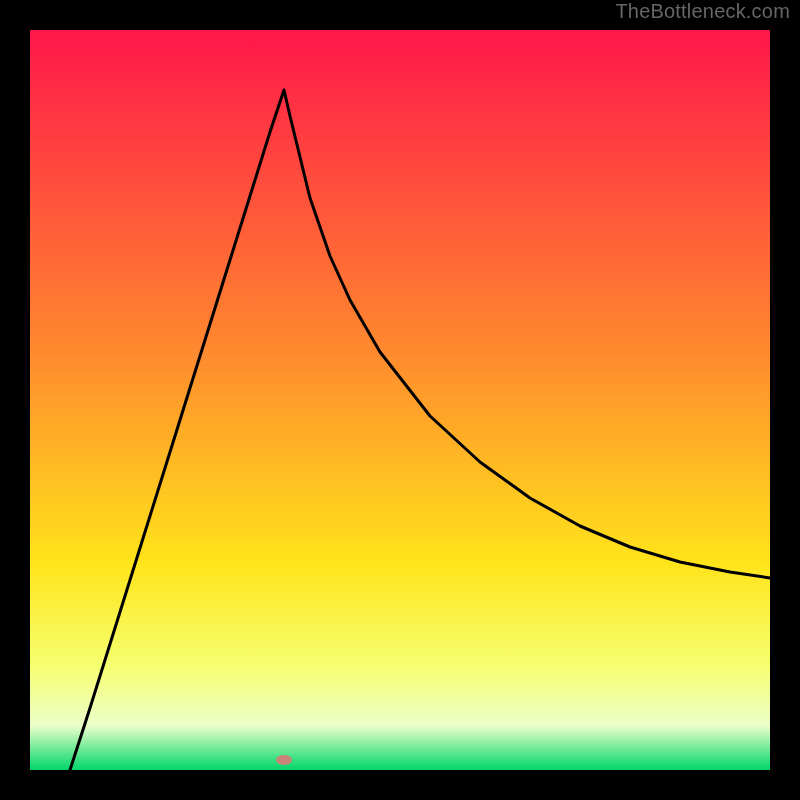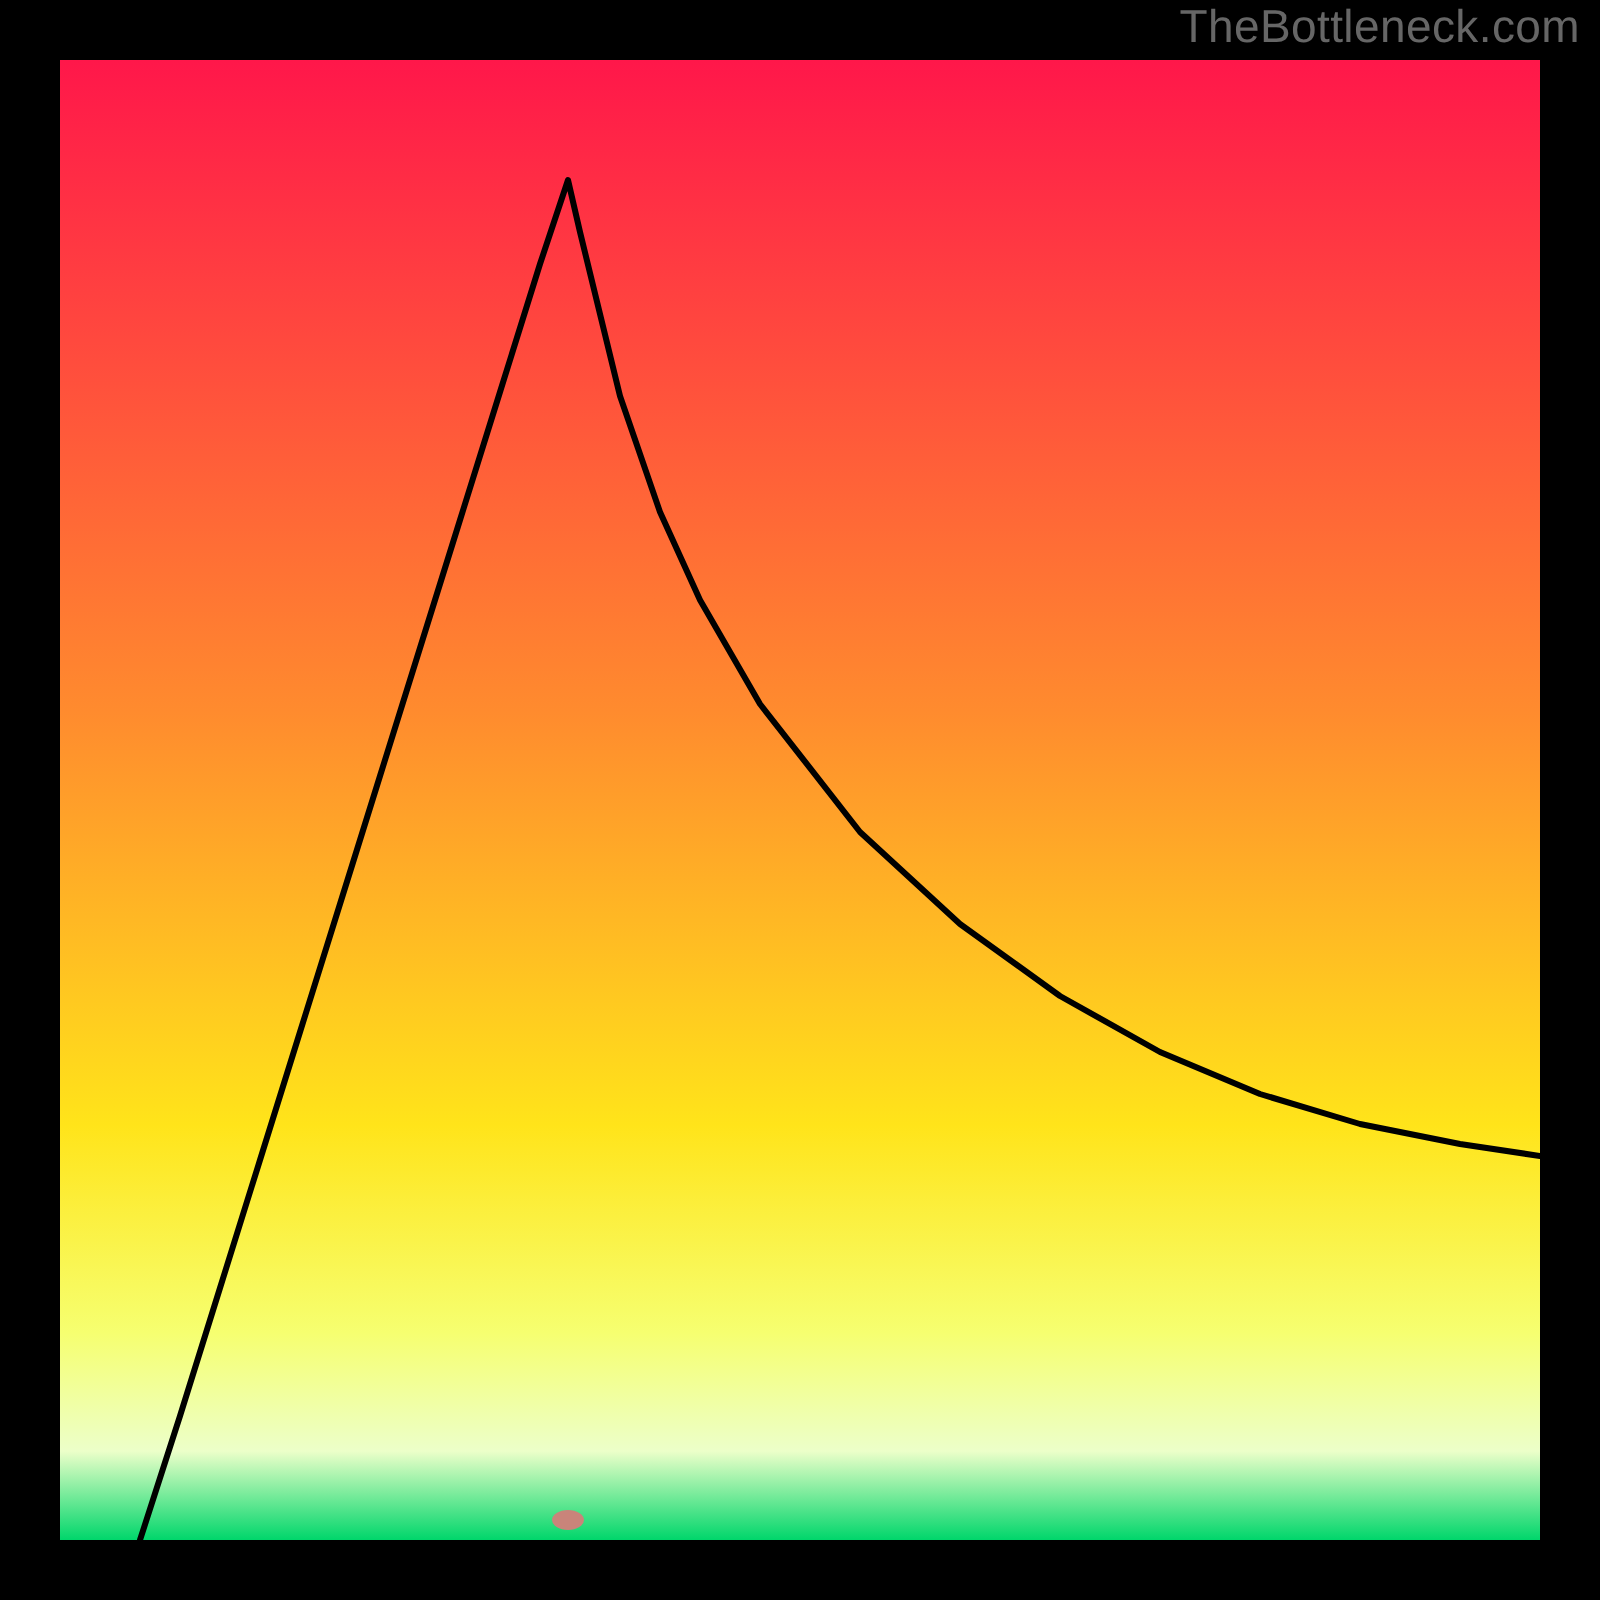--- a/index.html
+++ b/index.html
@@ -9,21 +9,21 @@
     height: 800px;
     background: #000;
     font-family: Arial, Helvetica, sans-serif;
     overflow: hidden;
   }
   .attribution {
     position: absolute;
     top: 0;
     right: 10px;
     color: #666;
-    font-size: 23px;
+    font-size: 20px;
     font-weight: 500;
     letter-spacing: 0.2px;
     z-index: 5;
     font-family: Arial, sans-serif;
   }
   .frame {
     position: absolute;
     top: 30px;
     left: 30px;
     width: 740px;

